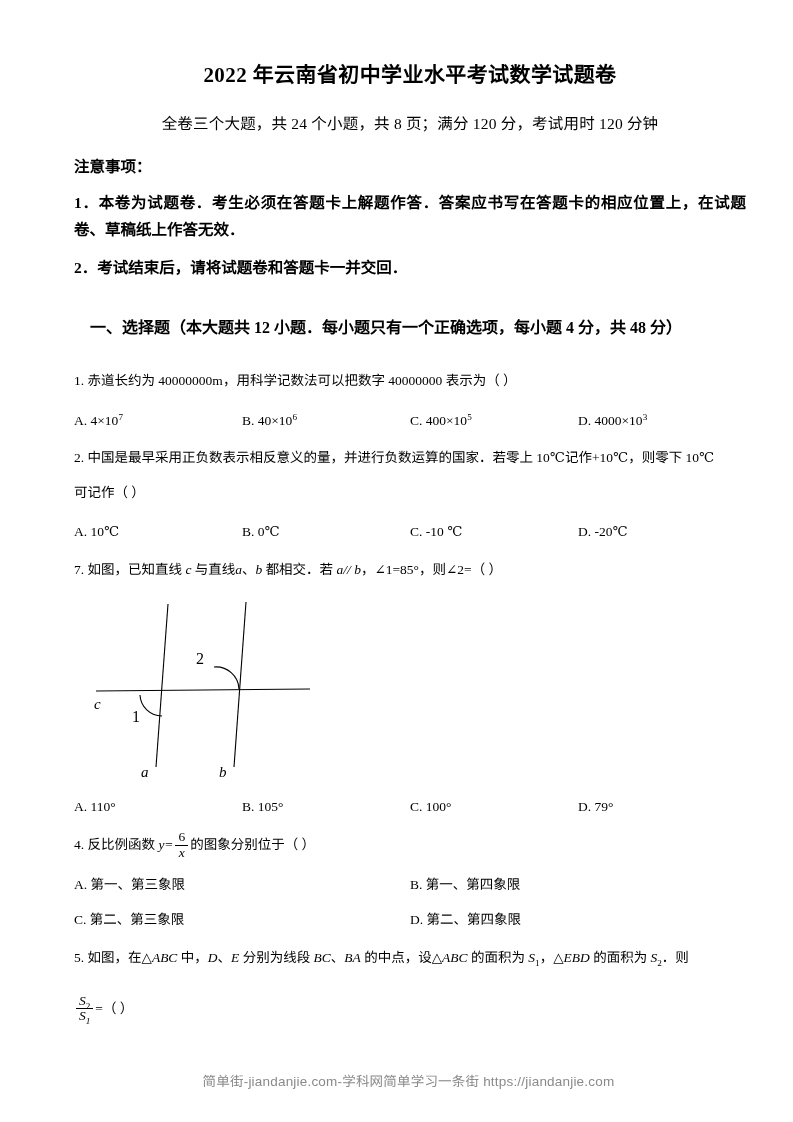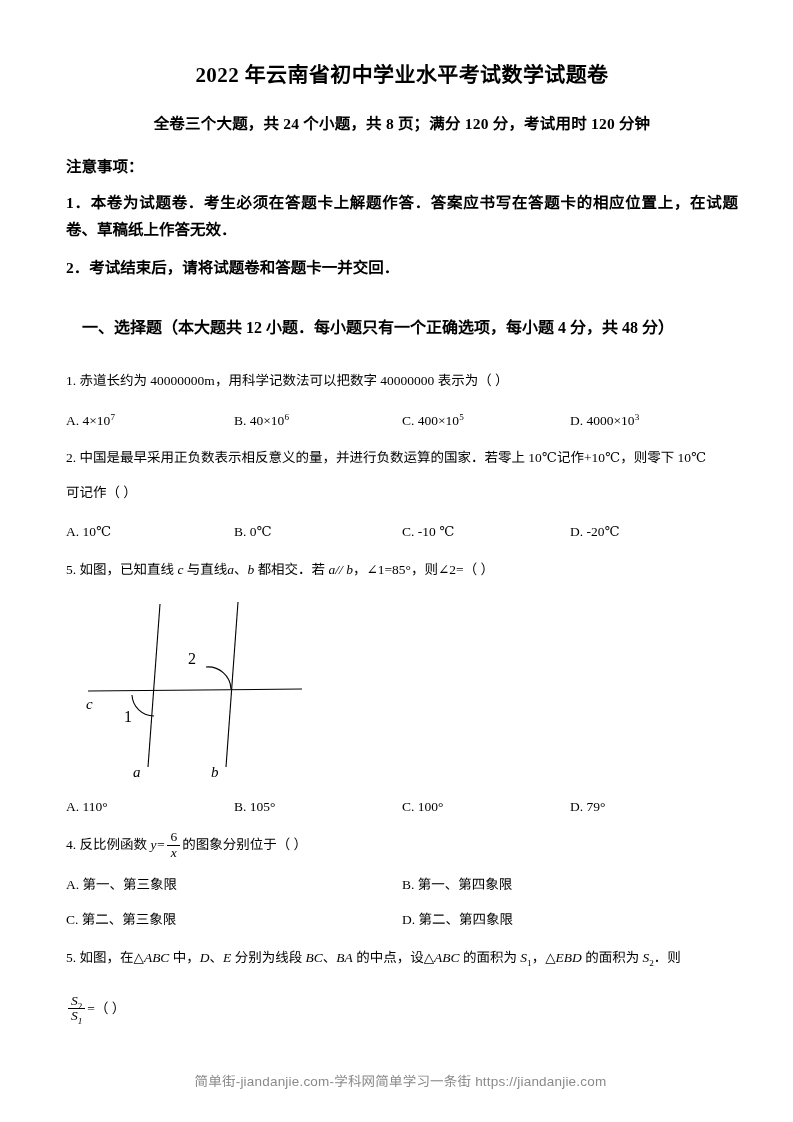--- a/index.html
+++ b/index.html
@@ -11,21 +11,21 @@
   body {
     width: 793px;
     height: 1122px;
     position: relative;
     font-family: "Liberation Serif", "DejaVu Serif", serif;
     color: #000000;
     overflow: hidden;
   }
   .page {
     position: absolute;
-    left: 4px; top: 0;
+    left: 12px; top: 0;
     width: 724px;
     height: 1122px;
   }
   .content {
     position: absolute;
     left: 62px;
     top: 0;
     width: 672px;
   }
 
@@ -34,21 +34,21 @@
     text-align: center;
     font-weight: bold;
     font-size: 21px;
     letter-spacing: 0.4px;
     margin: 0;
     padding-top: 62px;
     line-height: 1.3;
   }
   .doc-subtitle {
     text-align: center;
-    font-weight: bold;
+    font-weight: normal;
     font-size: 15.5px;
     margin: 0;
     padding-top: 22px;
     letter-spacing: 0.2px;
   }
 
   
   .notice-head {
     font-weight: bold;
     font-size: 15.5px;
@@ -178,21 +178,21 @@
 
     <p class="question">2. 中国是最早采用正负数表示相反意义的量，并进行负数运算的国家．若零上 10℃记作+10℃，则零下 10℃</p>
     <p class="question tight">可记作（      ）</p>
     <div class="options">
       <span class="opt">A. 10℃</span>
       <span class="opt">B. 0℃</span>
       <span class="opt">C. -10 ℃</span>
       <span class="opt">D. -20℃</span>
     </div>
 
-    <p class="question"><span>5. 如图，已知直线 </span><span class="q-italic">c</span><span> 与直线</span><span class="q-italic">a</span><span>、</span><span class="q-italic">b</span><span> 都相交．若 </span><span class="q-italic">a// b</span><span>，∠1=85°，则∠2=（      ）</span></p>
+    <p class="question"><span>7. 如图，已知直线 </span><span class="q-italic">c</span><span> 与直线</span><span class="q-italic">a</span><span>、</span><span class="q-italic">b</span><span> 都相交．若 </span><span class="q-italic">a// b</span><span>，∠1=85°，则∠2=（      ）</span></p>
 
     <div class="figure-q3">
       <svg width="300" height="190" viewBox="0 0 300 190">
 
         <line x1="8" y1="100" x2="222" y2="98" stroke="#000" stroke-width="1.1"></line>
 
         <line x1="80" y1="13" x2="68" y2="176" stroke="#000" stroke-width="1.1"></line>
 
         <line x1="158" y1="11" x2="146" y2="176" stroke="#000" stroke-width="1.1"></line>
 

